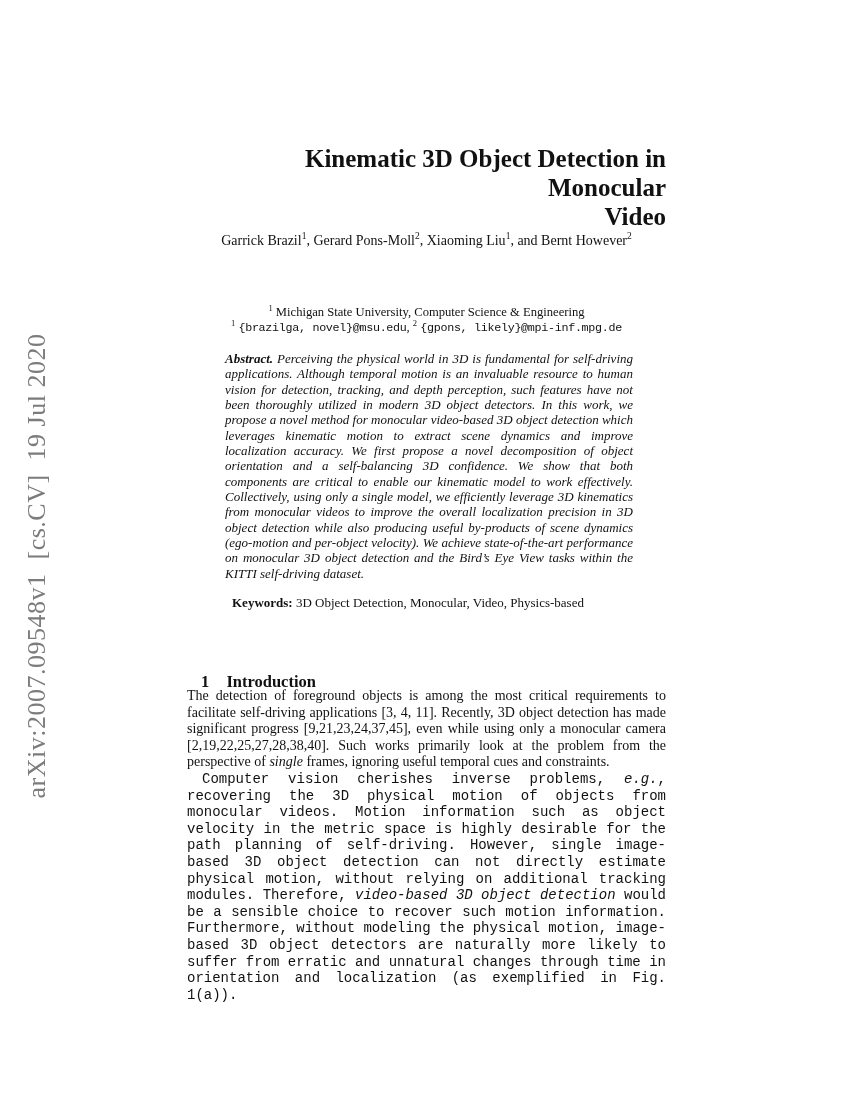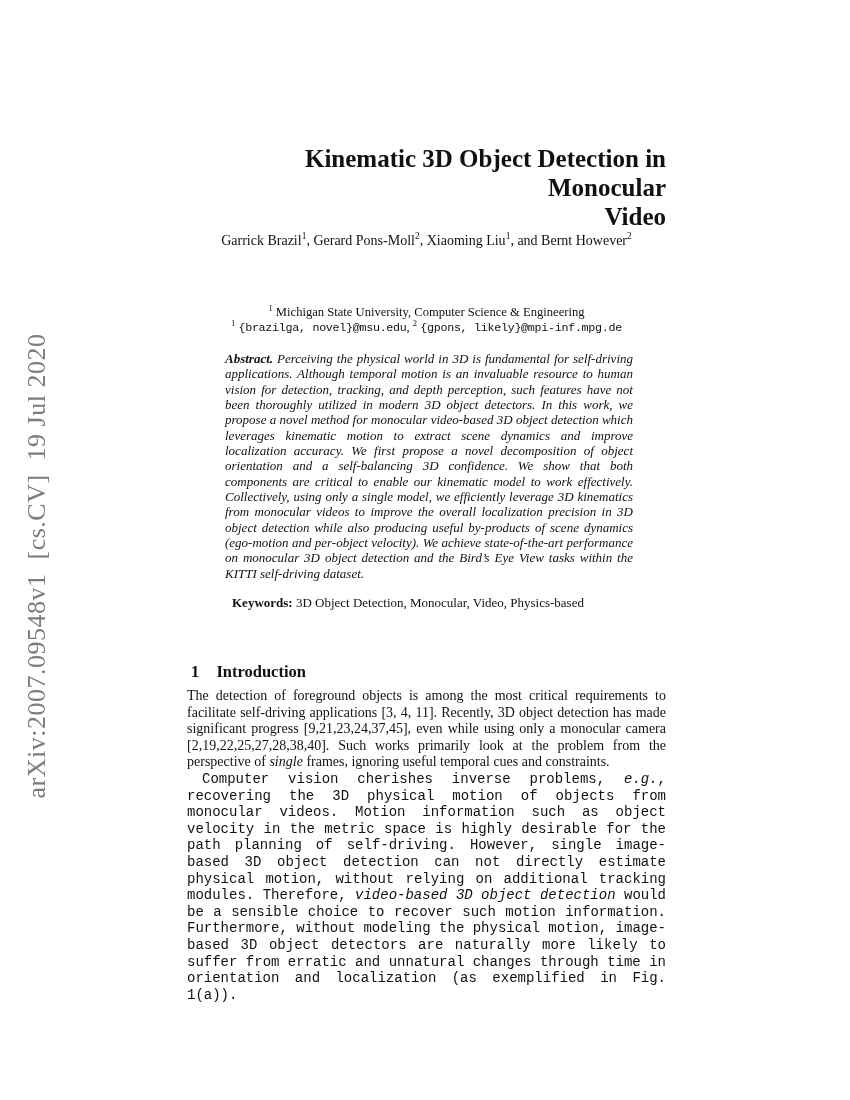--- a/index.html
+++ b/index.html
@@ -80,21 +80,21 @@
     left: 38px;
     width: 408px;
     font-size: 13px;
     line-height: 15.35px;
     margin-left: 7px;
   }
   .section-heading {
     position: absolute;
     top: 658px;
     left: 0;
-    margin: 4px;
+    margin: 14px;
     font-size: 16.5px;
     font-weight: bold;
     line-height: 20px;
   }
   .sec-num { margin-right: 13px; }
   .body-text {
     position: absolute;
     top: 688px;
     left: 0;
     width: 479px;

